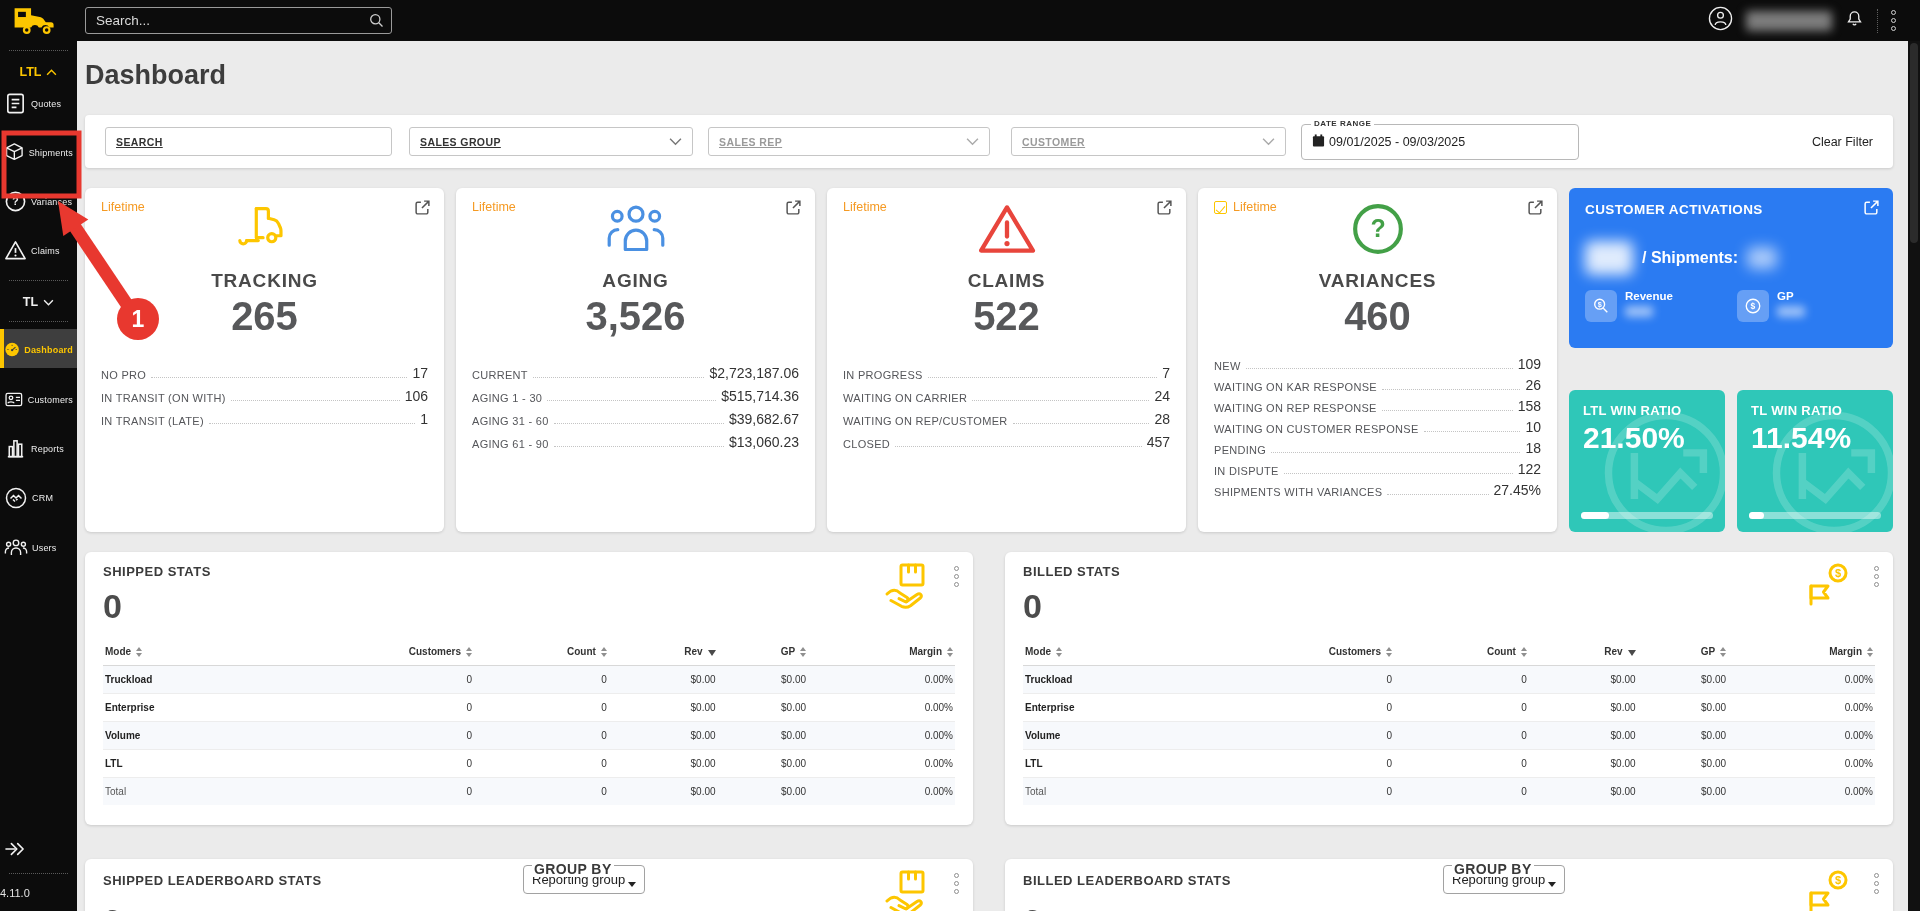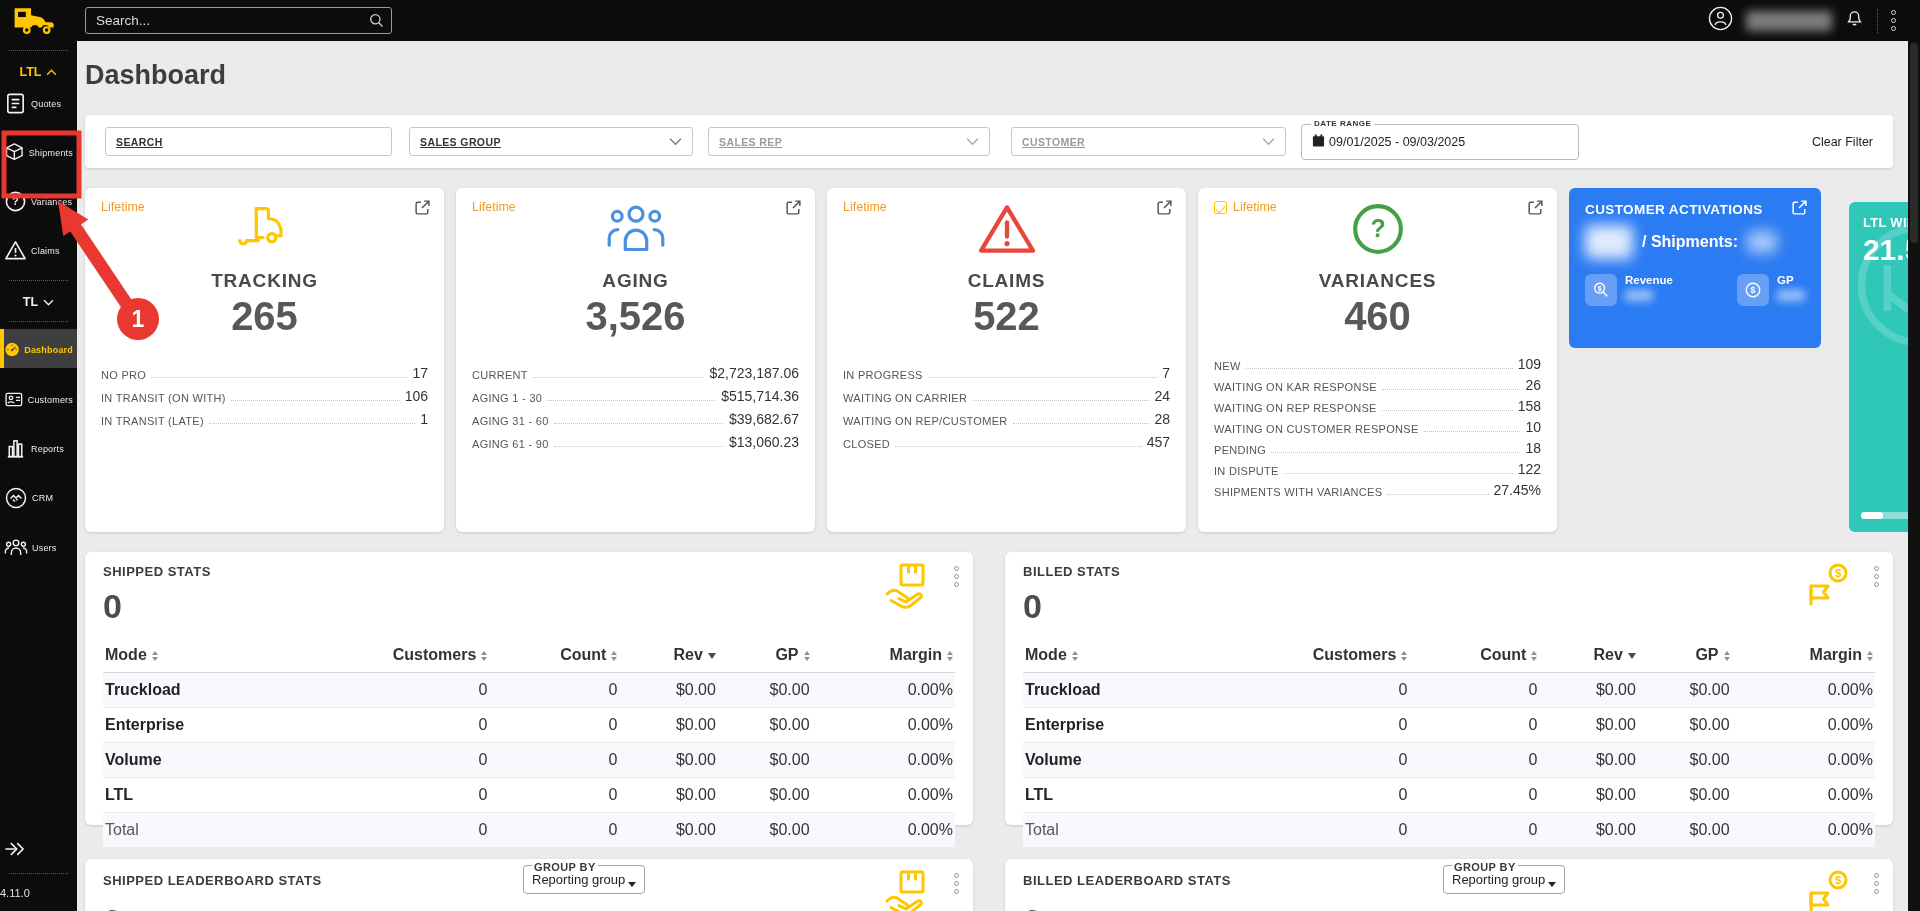--- a/index.html
+++ b/index.html
@@ -79,24 +79,24 @@
   .cvalue { text-align:center; font-weight:bold; font-size:40px; color:#57585a; margin-top:2px; }
   .srows { margin-top:22px; }
   .srows.dense { margin-top:14px; }
   .srow { display:flex; align-items:flex-end; padding:3.5px 0; }
   .srows.dense .srow { padding:2.5px 0; }
   .srow .lbl { font-size:11px; color:#55565a; letter-spacing:.3px; white-space:nowrap; }
   .srow .lead { flex:1; border-bottom:1px dotted #c4c4c4; margin:0 5px 3px; min-width:12px; }
   .srow .val { font-size:14px; color:#333; white-space:nowrap; }
 
   
-  .rightcol { display:flex; flex-direction:row;gap:28px; }
+  .rightcol { display:flex; flex-direction:column;gap:28px; }
   .bluecard { background:#2b7bf2; border-radius:6px; height:160px; color:#fff; padding:14px 16px; position:relative; }
   .bluecard .btitle { font-size:13.5px; font-weight:bold; letter-spacing:.4px; }
-  .bline2 { margin-top:8px; display:flex; align-items:center; gap:9px; font-size:16px; font-weight:bold; }
+  .bline2 { margin-top:24px; display:flex; align-items:center; gap:9px; font-size:16px; font-weight:bold; }
   .blob { background:rgba(255,255,255,.85); border-radius:6px; filter:blur(7px); }
   .blob.b1 { width:48px; height:34px; }
   .blob.b2 { width:30px; height:22px; background:rgba(255,255,255,.6); }
   .chips { margin-top:15px; display:flex; gap:64px; }
   .chip { display:flex; gap:8px; }
   .chipicon { width:32px; height:32px; background:rgba(255,255,255,.28); border-radius:6px;
     display:flex; align-items:center; justify-content:center; }
   .chiplbl { font-size:11.5px; font-weight:bold; }
   .chipblob { width:28px; height:11px; background:rgba(255,255,255,.55); border-radius:3px; filter:blur(4px); margin-top:4px; }
   .tealrow { display:flex; gap:12px; margin-top:14px; flex:1; }
@@ -107,42 +107,42 @@
   .tprog { position:absolute; left:12px; right:12px; bottom:13px; height:7px; background:rgba(255,255,255,.45); border-radius:4px; }
   .tprog .fill { height:100%; background:#fff; border-radius:4px; }
 
   
   .statsgrid { margin-top:20px; display:grid; grid-template-columns:1fr 1fr; gap:32px; }
   .stcard { background:#fff; border-radius:6px; box-shadow:0 1px 3px rgba(0,0,0,.14); padding:12px 18px 8px; position:relative; height:273px; }
   .sttitle { font-size:13px; font-weight:bold; color:#3b3b3b; letter-spacing:.5px; }
   .stvalue { font-size:34px; font-weight:bold; color:#4c4c4c; margin-top:8px; }
   .sticon { position:absolute; top:10px; right:42px; }
   .stkebab { position:absolute; top:12px; right:14px; }
-  table.stats { width:100%; border-collapse:collapse; font-size:16px; margin-top:12px; }
+  table.stats { width:100%; border-collapse:collapse; font-size:10px; margin-top:12px; }
   table.stats th { font-weight:bold; color:#333; text-align:right; padding:8px 2px; border-bottom:1px solid #d8d8d8; cursor:pointer; white-space:nowrap; }
   table.stats th.mode { text-align:left; }
   table.stats td { padding:8px 2px; text-align:right; color:#333; border-top:1px solid #ededed; }
   table.stats td.mode { text-align:left; font-weight:bold; color:#222; }
   table.stats tr.stripe { background:#f7f9fc; }
   table.stats tr.total td.mode { font-weight:normal; color:#555; }
   .sortud { display:inline-flex; flex-direction:column; gap:2px; margin-left:5px; vertical-align:middle; }
   .sortud i { width:0; height:0; border-left:3.5px solid transparent; border-right:3.5px solid transparent; display:block; }
   .sortud .u { border-bottom:4px solid #8f8f8f; }
   .sortud .d { border-top:4px solid #8f8f8f; }
   .sortd { display:inline-block; width:0; height:0; border-left:4.5px solid transparent; border-right:4.5px solid transparent;
     border-top:6px solid #4a4a4a; margin-left:5px; vertical-align:middle; }
 
   
   .lbgrid { margin-top:34px; display:grid; grid-template-columns:1fr 1fr; gap:32px; }
   .lbcard { background:#fff; border-radius:6px; box-shadow:0 1px 3px rgba(0,0,0,.14); padding:14px 18px; position:relative; height:150px; }
   .lbtitle { font-size:13px; font-weight:bold; color:#3b3b3b; letter-spacing:.5px; }
   .lbvalue { font-size:34px; font-weight:bold; color:#4c4c4c; margin-top:14px; }
   .groupby { position:absolute; left:438px; top:6px; width:122px; border:1px solid #a2a2a2; border-radius:4px;
     background:#fff; padding:6px 8px 6px; cursor:pointer; }
-  .groupby .glabel { position:absolute; top:-5px; left:8px; background:#fff; font-size:11px; font-weight:bold;
+  .groupby .glabel { position:absolute; top:-5px; left:8px; background:#fff; font-size:14px; font-weight:bold;
     letter-spacing:.4px; color:#3a3a3a; padding:0 2px; }
   .groupby .grow { display:flex; align-items:flex-end; font-size:13px; color:#222; }
   .gcaret { width:0; height:0; border-left:4px solid transparent; border-right:4px solid transparent;
     border-top:5px solid #222; margin-left:auto; }
 
   
   .anno { position:absolute; inset:0; z-index:60; pointer-events:none; }
 </style>
 </head>
 <body>

